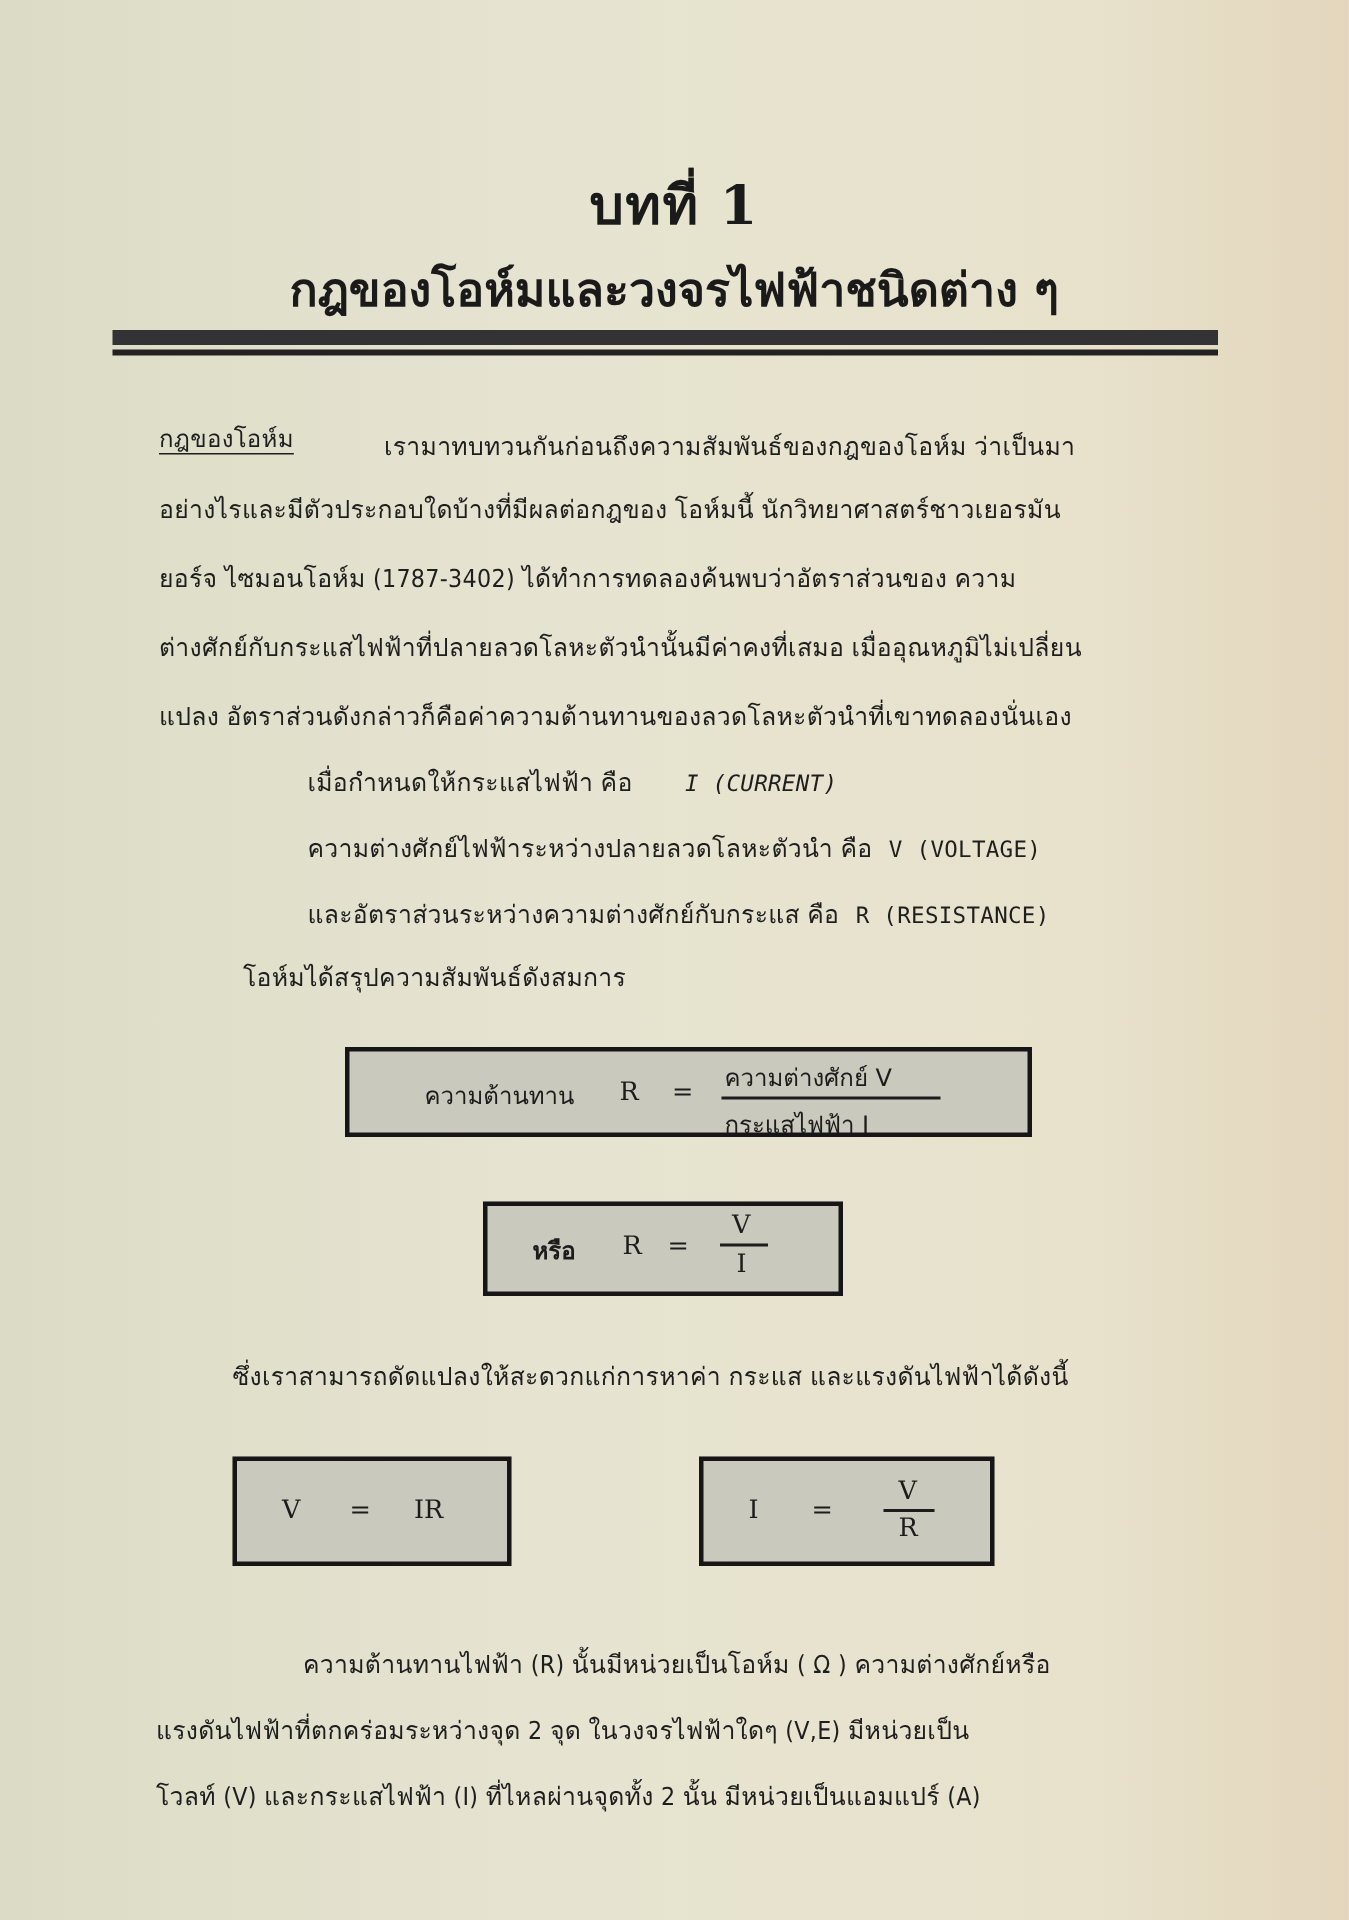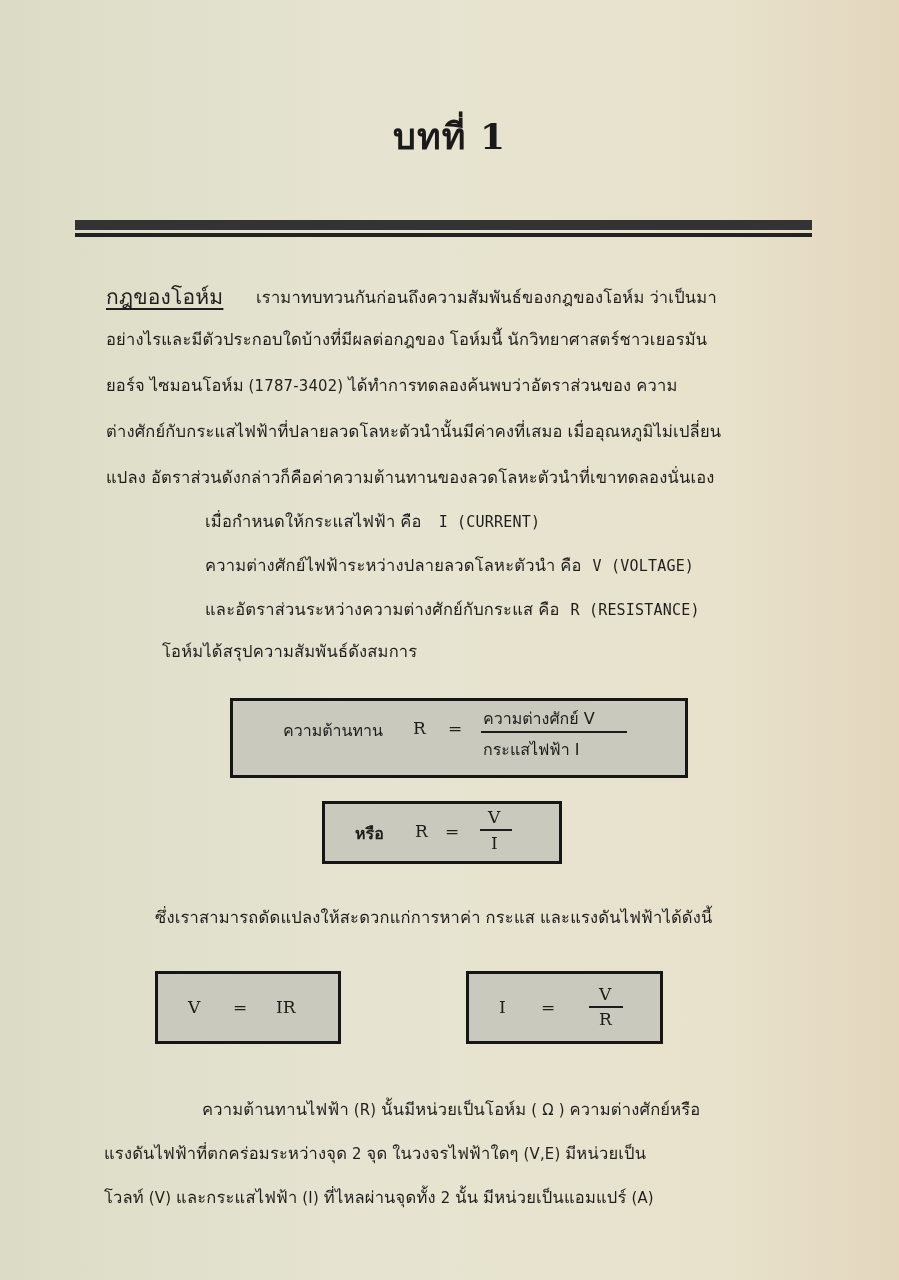--- a/index.html
+++ b/index.html
@@ -28,61 +28,62 @@
     }
     .rule-thin {
       position: absolute; left: 75px; width: 737px; top: 233px; height: 4px;
       background: #222;
     }
     .line {
       position: absolute; font-size: 16.5px; white-space: nowrap;
       font-family: "DejaVu Sans Condensed", "DejaVu Sans", sans-serif;
       color: #1e1e1e; letter-spacing: 0.2px;
     }
-    .heading-ul { text-decoration: underline; text-underline-offset: 4px; font-size: 21px; }
+    .heading-ul { text-decoration: underline; text-underline-offset: 4px; font-size: 16px; }
     .mono { font-family: "DejaVu Sans Mono", "Liberation Mono", monospace; font-size: 15px; }
     .box {
       position: absolute; background: #c9c9bd; border: 3px solid #161616;
       box-sizing: border-box;
     }
     .box .txt { position: absolute; white-space: nowrap; font-size: 16px; color: #1c1c1c; }
     .box .sym { font-family: "DejaVu Serif", "Liberation Serif", serif; font-size: 17px; }
     .frac-line { position: absolute; height: 2px; background: #1c1c1c; }
   </style>
 </head>
 <body>
 
 <div class="page">
 
   <div class="chapter-num">บทที่ 1</div>
+  <div class="chapter-title">กฎของโอห์มและวงจรไฟฟ้าชนิดต่าง ๆ</div>
   <div class="rule-thick"></div>
   <div class="rule-thin"></div>
 
   <div class="line heading-ul" style="left:106px; top:280px;">กฎของโอห์ม</div>
   <div class="line" style="left:256px; top:284px;">เรามาทบทวนกันก่อนถึงความสัมพันธ์ของกฎของโอห์ม   ว่าเป็นมา</div>
   <div class="line" style="left:106px; top:326px;">อย่างไรและมีตัวประกอบใดบ้างที่มีผลต่อกฎของ โอห์มนี้    นักวิทยาศาสตร์ชาวเยอรมัน</div>
   <div class="line" style="left:106px; top:372px;">ยอร์จ   ไซมอนโอห์ม (1787-3402)   ได้ทำการทดลองค้นพบว่าอัตราส่วนของ ความ</div>
   <div class="line" style="left:106px; top:418px;">ต่างศักย์กับกระแสไฟฟ้าที่ปลายลวดโลหะตัวนำนั้นมีค่าคงที่เสมอ   เมื่ออุณหภูมิไม่เปลี่ยน</div>
   <div class="line" style="left:106px; top:464px;">แปลง   อัตราส่วนดังกล่าวก็คือค่าความต้านทานของลวดโลหะตัวนำที่เขาทดลองนั่นเอง</div>
 
   <div class="line" style="left:205px; top:508px;">
     <span>เมื่อกำหนดให้กระแสไฟฟ้า คือ</span>
-    <span class="mono" style="margin-left:12px;">I (CURRENT)</span>
+    <span class="mono" style="margin-left:30px;font-style:italic;">I (CURRENT)</span>
   </div>
   <div class="line" style="left:205px; top:552px;">
     <span>ความต่างศักย์ไฟฟ้าระหว่างปลายลวดโลหะตัวนำ คือ</span>
     <span class="mono" style="margin-left:6px;margin-top:28px;">V (VOLTAGE)</span>
   </div>
   <div class="line" style="left:162px; top:638px;">โอห์มได้สรุปความสัมพันธ์ดังสมการ</div>
   <div class="line" style="left:205px; top:596px;">
     <span>และอัตราส่วนระหว่างความต่างศักย์กับกระแส คือ</span>
     <span class="mono" style="margin-left:6px;">R (RESISTANCE)</span>
   </div>
 
-  <div class="box" style="left:230px; top:698px; width:458px; height:80px;">
+  <div class="box" style="left:230px; top:698px; width:458px; height:60px;">
     <span class="txt" style="left:50px; top:17px;">ความต้านทาน</span>
     <span class="txt sym" style="left:180px; top:17px;">R</span>
     <span class="txt sym" style="left:215px; top:17px;">=</span>
     <span class="txt" style="left:250px; top:5px;">ความต่างศักย์ V</span>
     <div class="frac-line" style="left:248px; top:30px; width:146px;"></div>
     <span class="txt" style="left:250px; top:36px;">กระแสไฟฟ้า I</span>
   </div>
 
   <div class="box" style="left:322px; top:801px; width:240px; height:63px;">
     <span class="txt" style="left:30px; top:17px; font-weight:bold;">หรือ</span>

